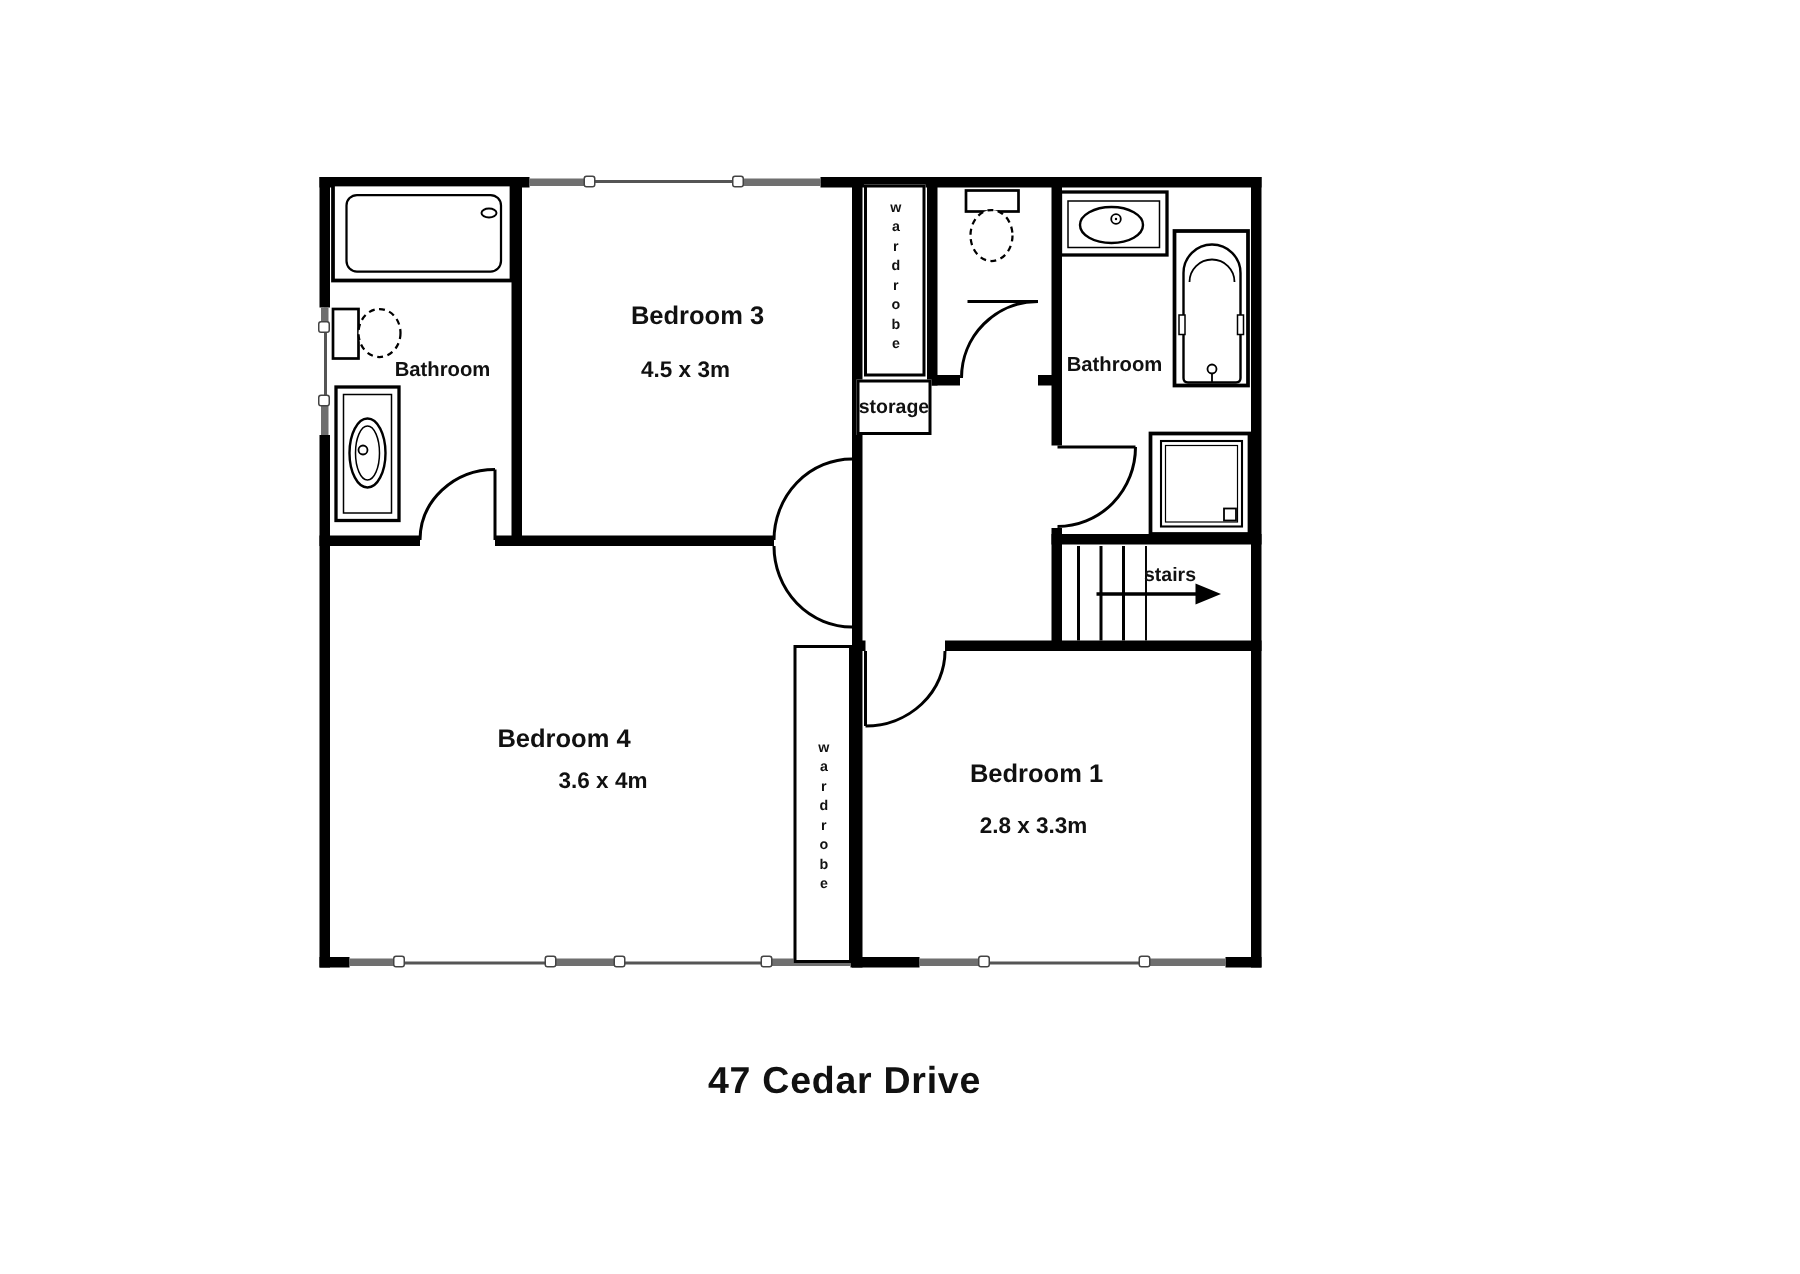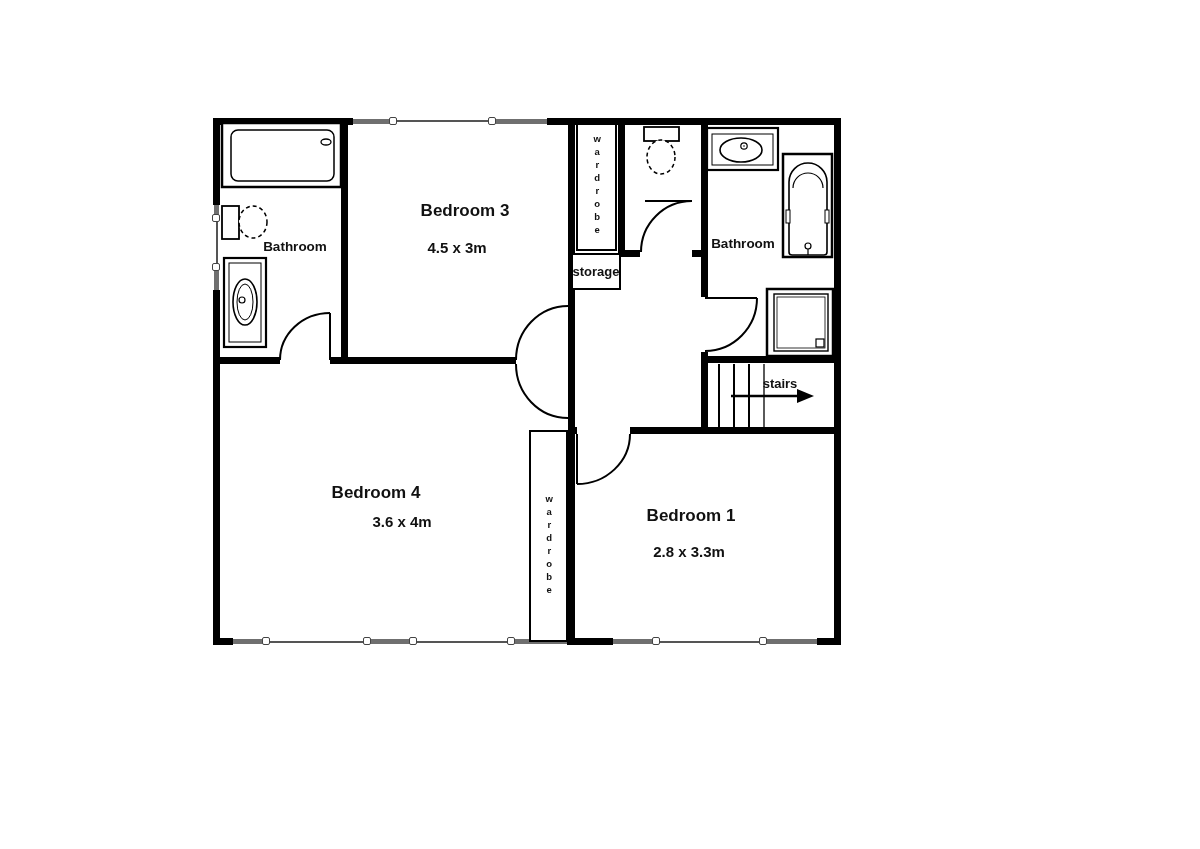--- a/index.html
+++ b/index.html
@@ -173,14 +173,15 @@
 
   <div class="lbl bath-lbl" style="left:295px;top:246px;">Bathroom</div>
   <div class="lbl bath-lbl" style="left:743px;top:243px;">Bathroom</div>
 
   <div class="lbl storage-lbl" style="left:596px;top:271px;">storage</div>
   <div class="lbl stairs-lbl" style="left:780px;top:383px;">stairs</div>
 
   <div class="lbl vtext" style="left:597px;top:185px;">wardrobe</div>
   <div class="lbl vtext" style="left:549px;top:545px;">wardrobe</div>
 
+  <div class="lbl title2" style="left:563px;top:721px;">47 Cedar Drive</div>
 
 </div>
 
 </body></html>

